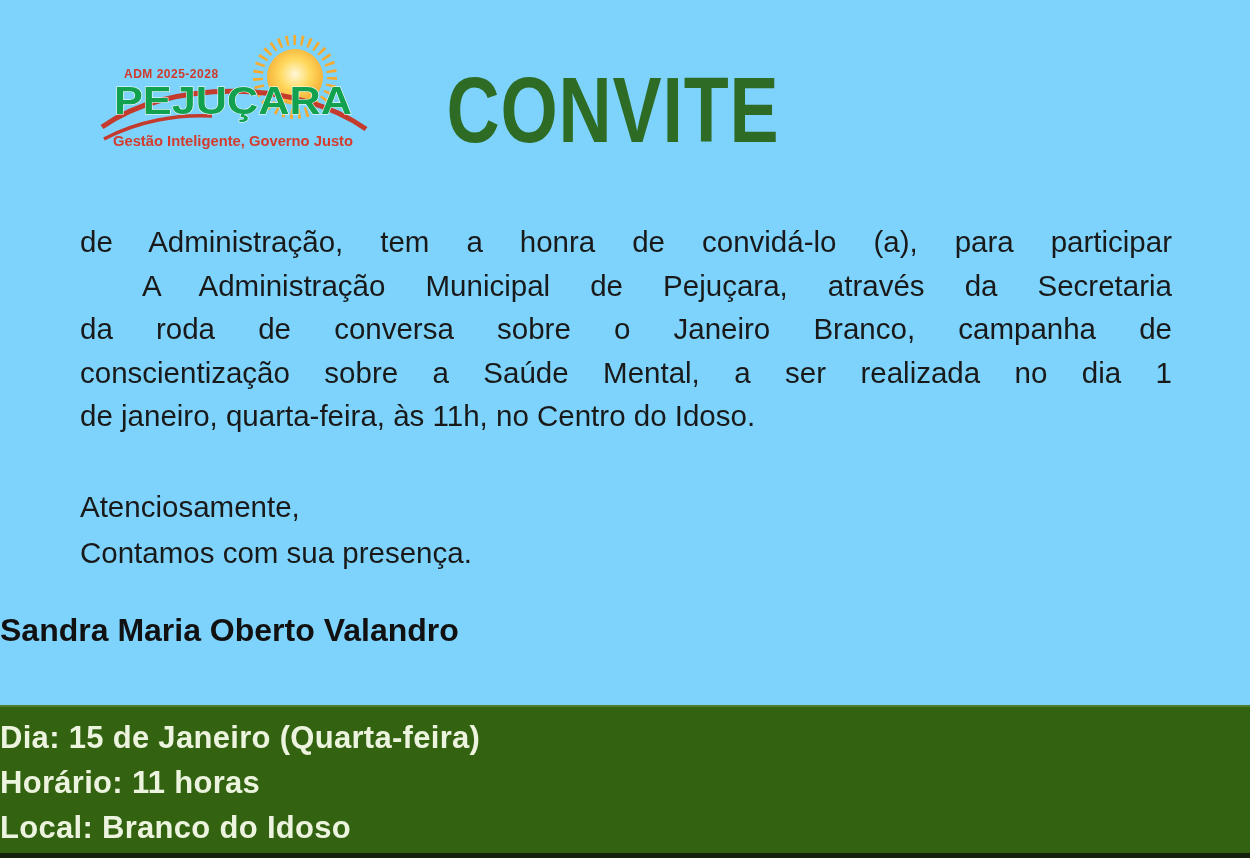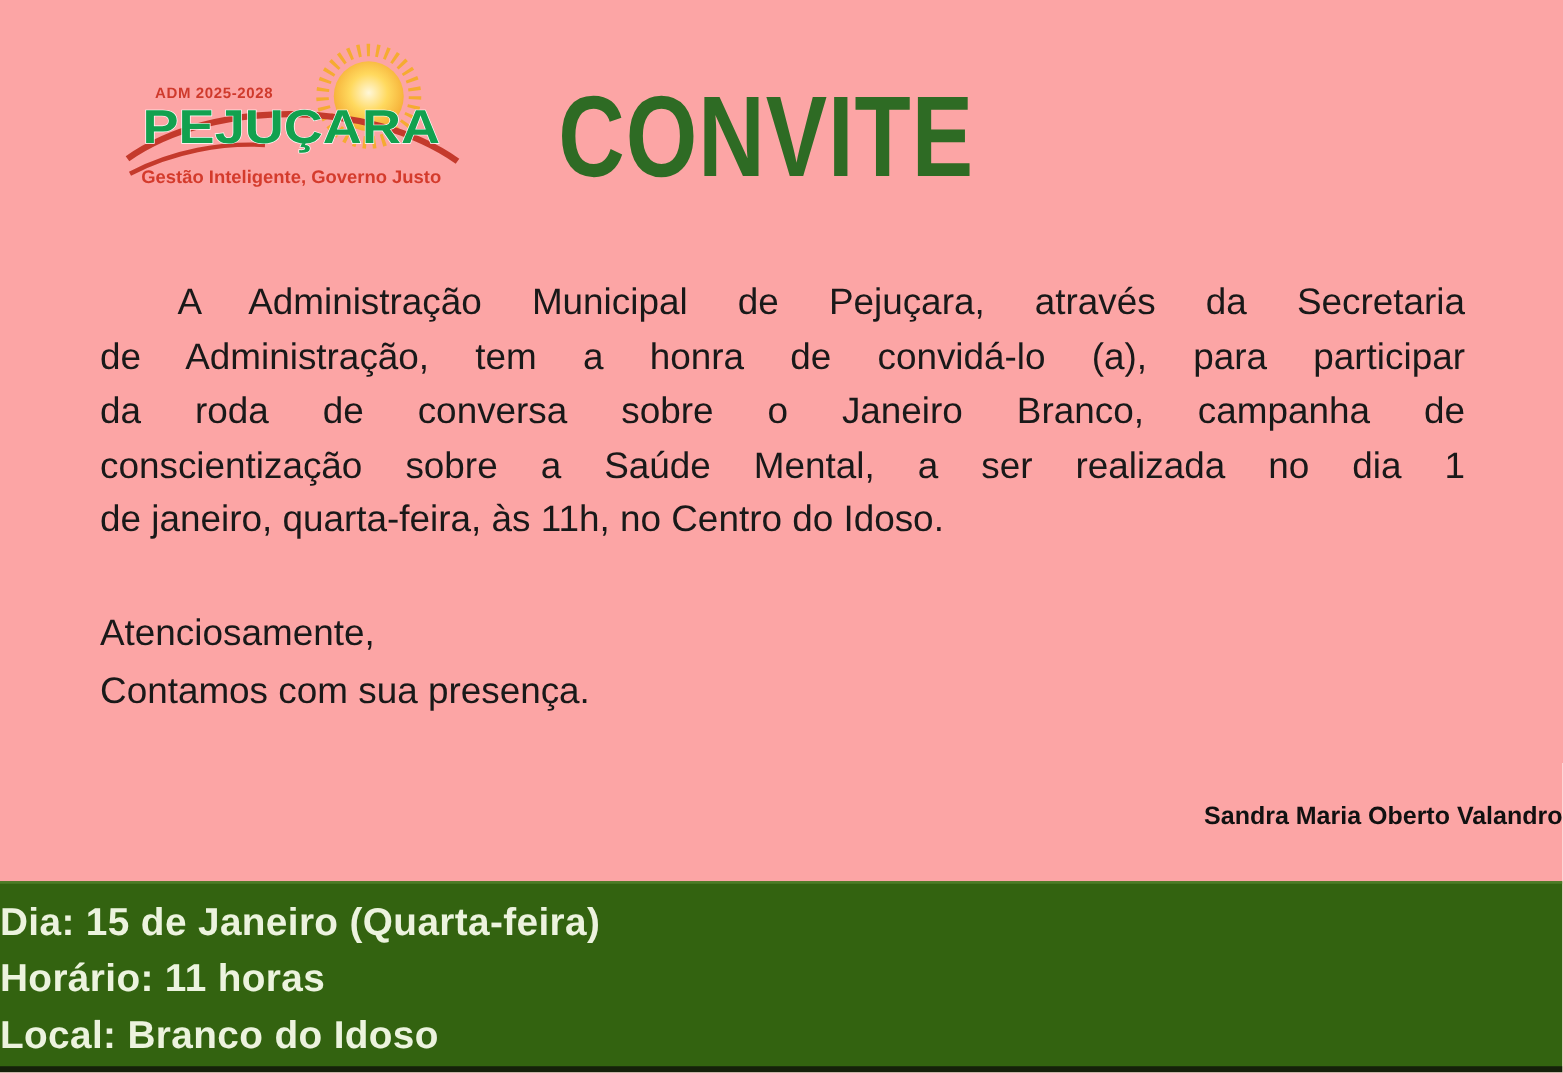--- a/index.html
+++ b/index.html
@@ -1,19 +1,19 @@
 <!DOCTYPE html>
 <html><head>
 <meta charset="utf-8">
 <style>
   * { margin:0; padding:0; box-sizing:border-box; }
   html,body { background:#ffffff; }
   .page {
     position:relative; width:1250px; height:858px;
-    background:#fca5a5; overflow:hidden;
+    background:#7dd3fc; overflow:hidden;
     font-family:"Liberation Sans", sans-serif;
   }
   
   .logo { position:absolute; left:100px; top:33px; width:270px; height:132px; }
   
   .title-wrap { position:absolute; top:64px; left:0; width:100%; margin-left:-12px; text-align:center; }
   .title-text {
     display:inline-block; font-size:92px; font-weight:bold; line-height:1;
     color:#2e6b24; letter-spacing:1px; transform:scaleX(0.80); transform-origin:center;
     font-family:"Liberation Sans", sans-serif;
@@ -21,22 +21,22 @@
   
   .paragraph { position:absolute; top:220px; left:80px; width:1092px; color:#191919;
     font-size:29.5px; line-height:43.5px; }
   .jline { text-align:justify; text-align-last:justify; white-space:normal; }
   .jline.first { text-indent:62px; }
   .jline.last { text-align-last:left; }
   
   .closing { position:absolute; top:484px; left:80px; color:#191919;
     font-size:29.5px; line-height:46px; }
   
-  .signature { position:absolute; top:636px; left:0; width:100%; text-align:right;
-    font-weight:bold; font-size:20px; line-height:34px; color:#111111; }
+  .signature { position:absolute; top:613px; left:0; width:100%; text-align:left;
+    font-weight:bold; font-size:32px; line-height:34px; color:#111111; }
   
   .footer { position:absolute; left:0; right:0; top:705px; bottom:0;
     background:#336310; border-top:2px solid #4d7c27; padding-top:8px; }
   .footer::after { content:""; position:absolute; left:0; right:0; bottom:0; height:5px;
     background:#15200a; }
   .footer-line { font-weight:bold; font-size:31px; line-height:45px;
     color:#ecf3de; letter-spacing:0.3px; }
 </style>
 </head>
 <body>
@@ -65,22 +65,22 @@
     <text x="24" y="45" font-size="12" font-weight="bold" fill="#cf3a2c" letter-spacing="0.5" font-family="Liberation Sans, sans-serif">ADM 2025-2028</text>
     <text x="133" y="81" text-anchor="middle" font-size="38" font-weight="bold" fill="#12a14f" stroke="#ffffff" stroke-width="1" paint-order="stroke" textLength="238" lengthAdjust="spacingAndGlyphs" font-family="Liberation Sans, sans-serif">PEJUÇARA</text>
     <text x="133" y="113" text-anchor="middle" font-size="14.5" font-weight="bold" fill="#d43b2c" textLength="240" lengthAdjust="spacingAndGlyphs" font-family="Liberation Sans, sans-serif">Gestão Inteligente, Governo Justo</text>
   </svg>
 
   <div class="title-wrap">
     <span class="title-text">CONVITE</span>
   </div>
 
   <div class="paragraph">
+    <div class="jline">de Administração, tem a honra de convidá-lo (a), para participar</div>
     <div class="jline first">A Administração Municipal de Pejuçara, através da Secretaria</div>
-    <div class="jline">de Administração, tem a honra de convidá-lo (a), para participar</div>
     <div class="jline">da roda de conversa sobre o Janeiro Branco, campanha de</div>
     <div class="jline">conscientização sobre a Saúde Mental, a ser realizada no dia 1</div>
     <div class="jline last">de janeiro, quarta-feira, às 11h, no Centro do Idoso.</div>
   </div>
 
   <div class="closing">
     <div>Atenciosamente,</div>
     <div>Contamos com sua presença.</div>
   </div>
 

